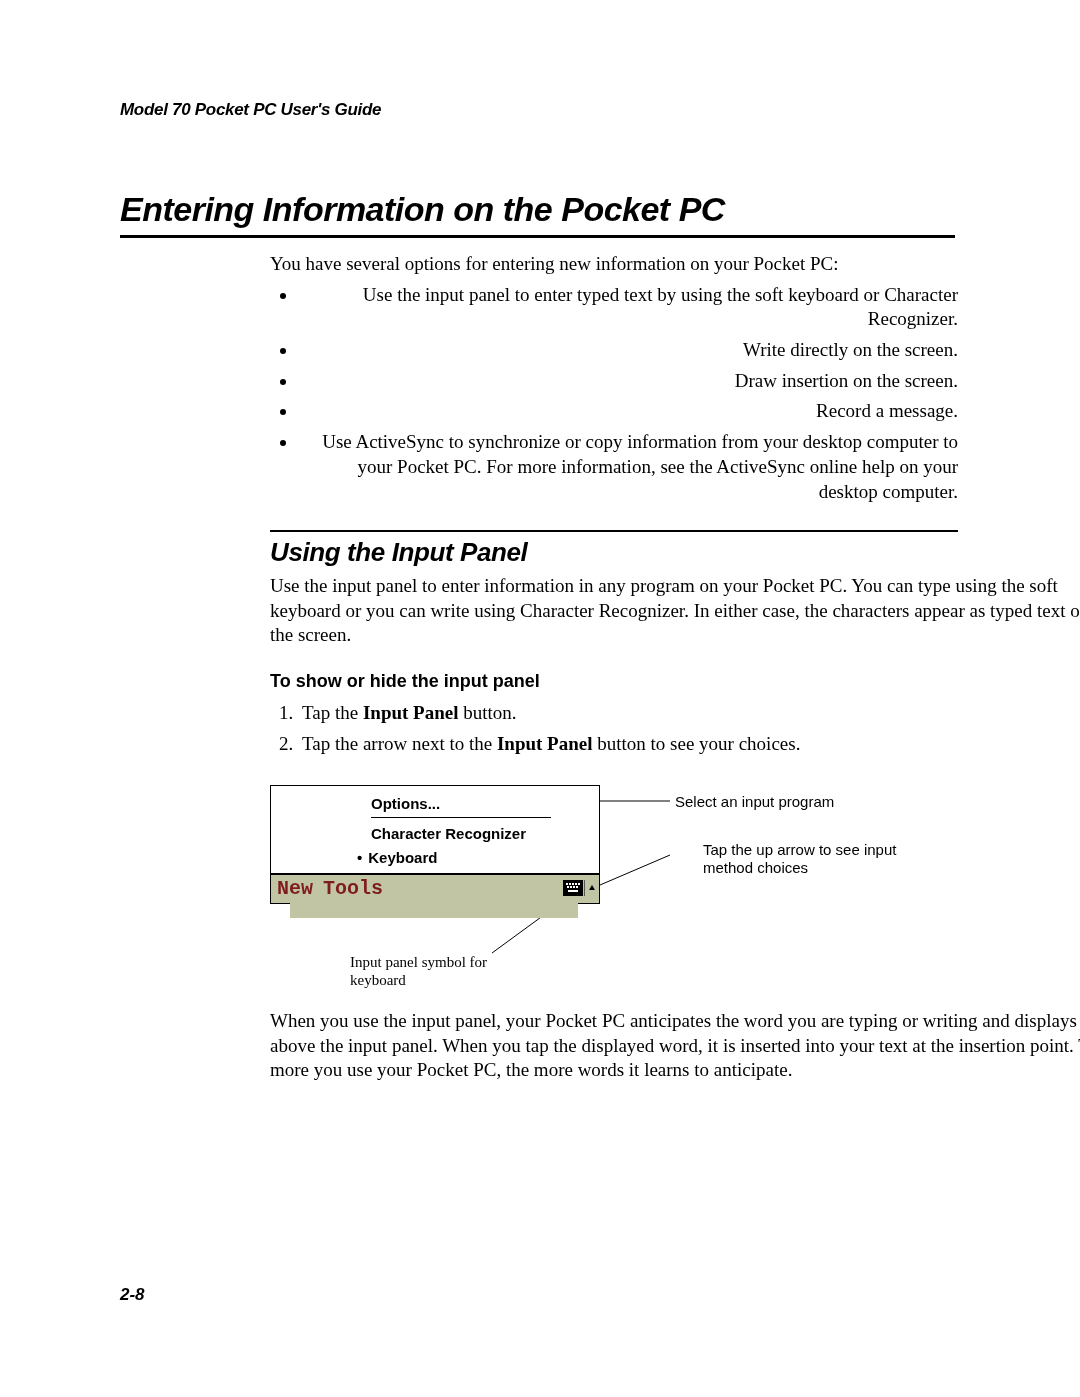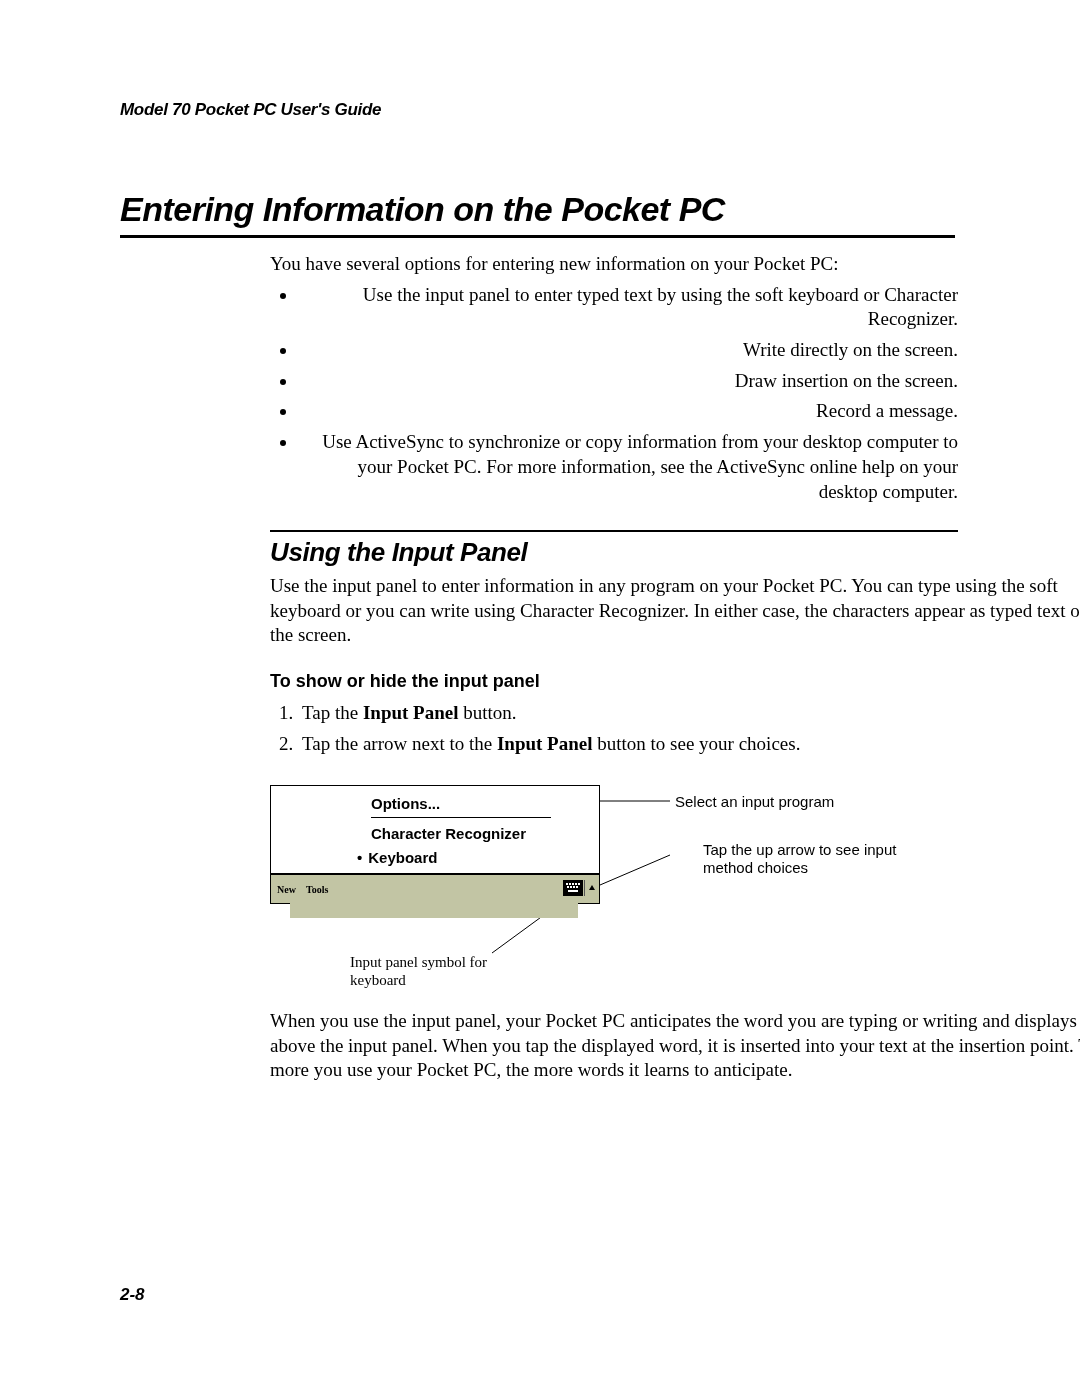--- a/index.html
+++ b/index.html
@@ -108,24 +108,24 @@
     margin-left: 0;
   }
   .fig-bar {
     background: #c2c5a4;
     height: 28px;
     display: flex;
     align-items: center;
     position: relative;
   }
   .fig-new, .fig-tools {
-    color: #000000;
-    font-family: Liberation Serif, serif;
-    font-weight: bold;
-    font-size: 10px;
+    color: #7f1d1d;
+    font-family: Liberation Mono, monospace;
+    font-weight: bold;
+    font-size: 20px;
     padding-left: 6px;
   }
   .fig-tools { padding-left: 10px; }
   .kbd-btn {
     position: absolute;
     right: 16px;
     top: 5px;
     width: 20px;
     height: 16px;
     background: #000;

